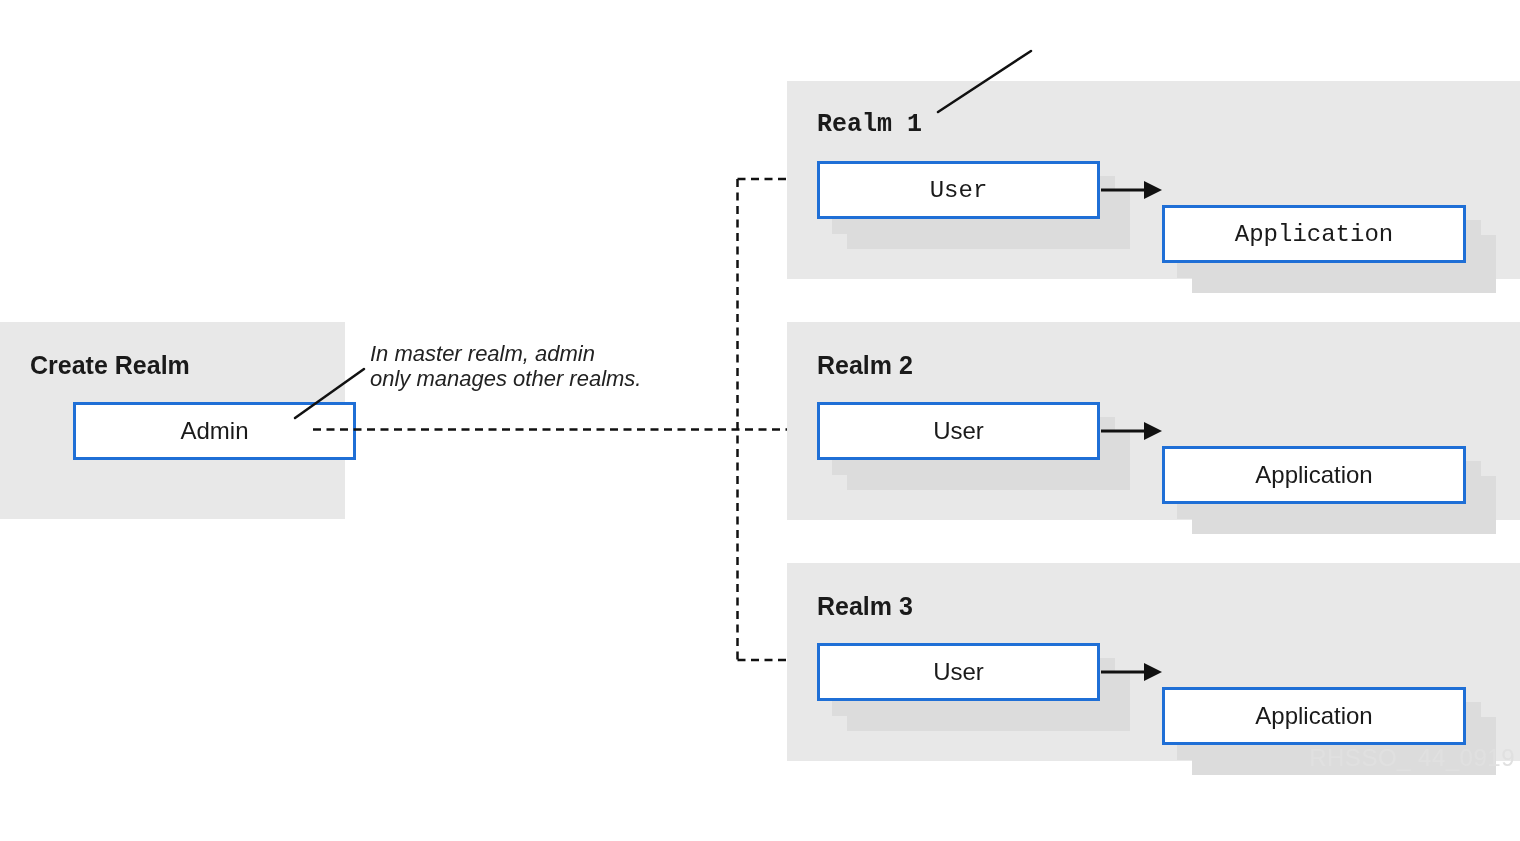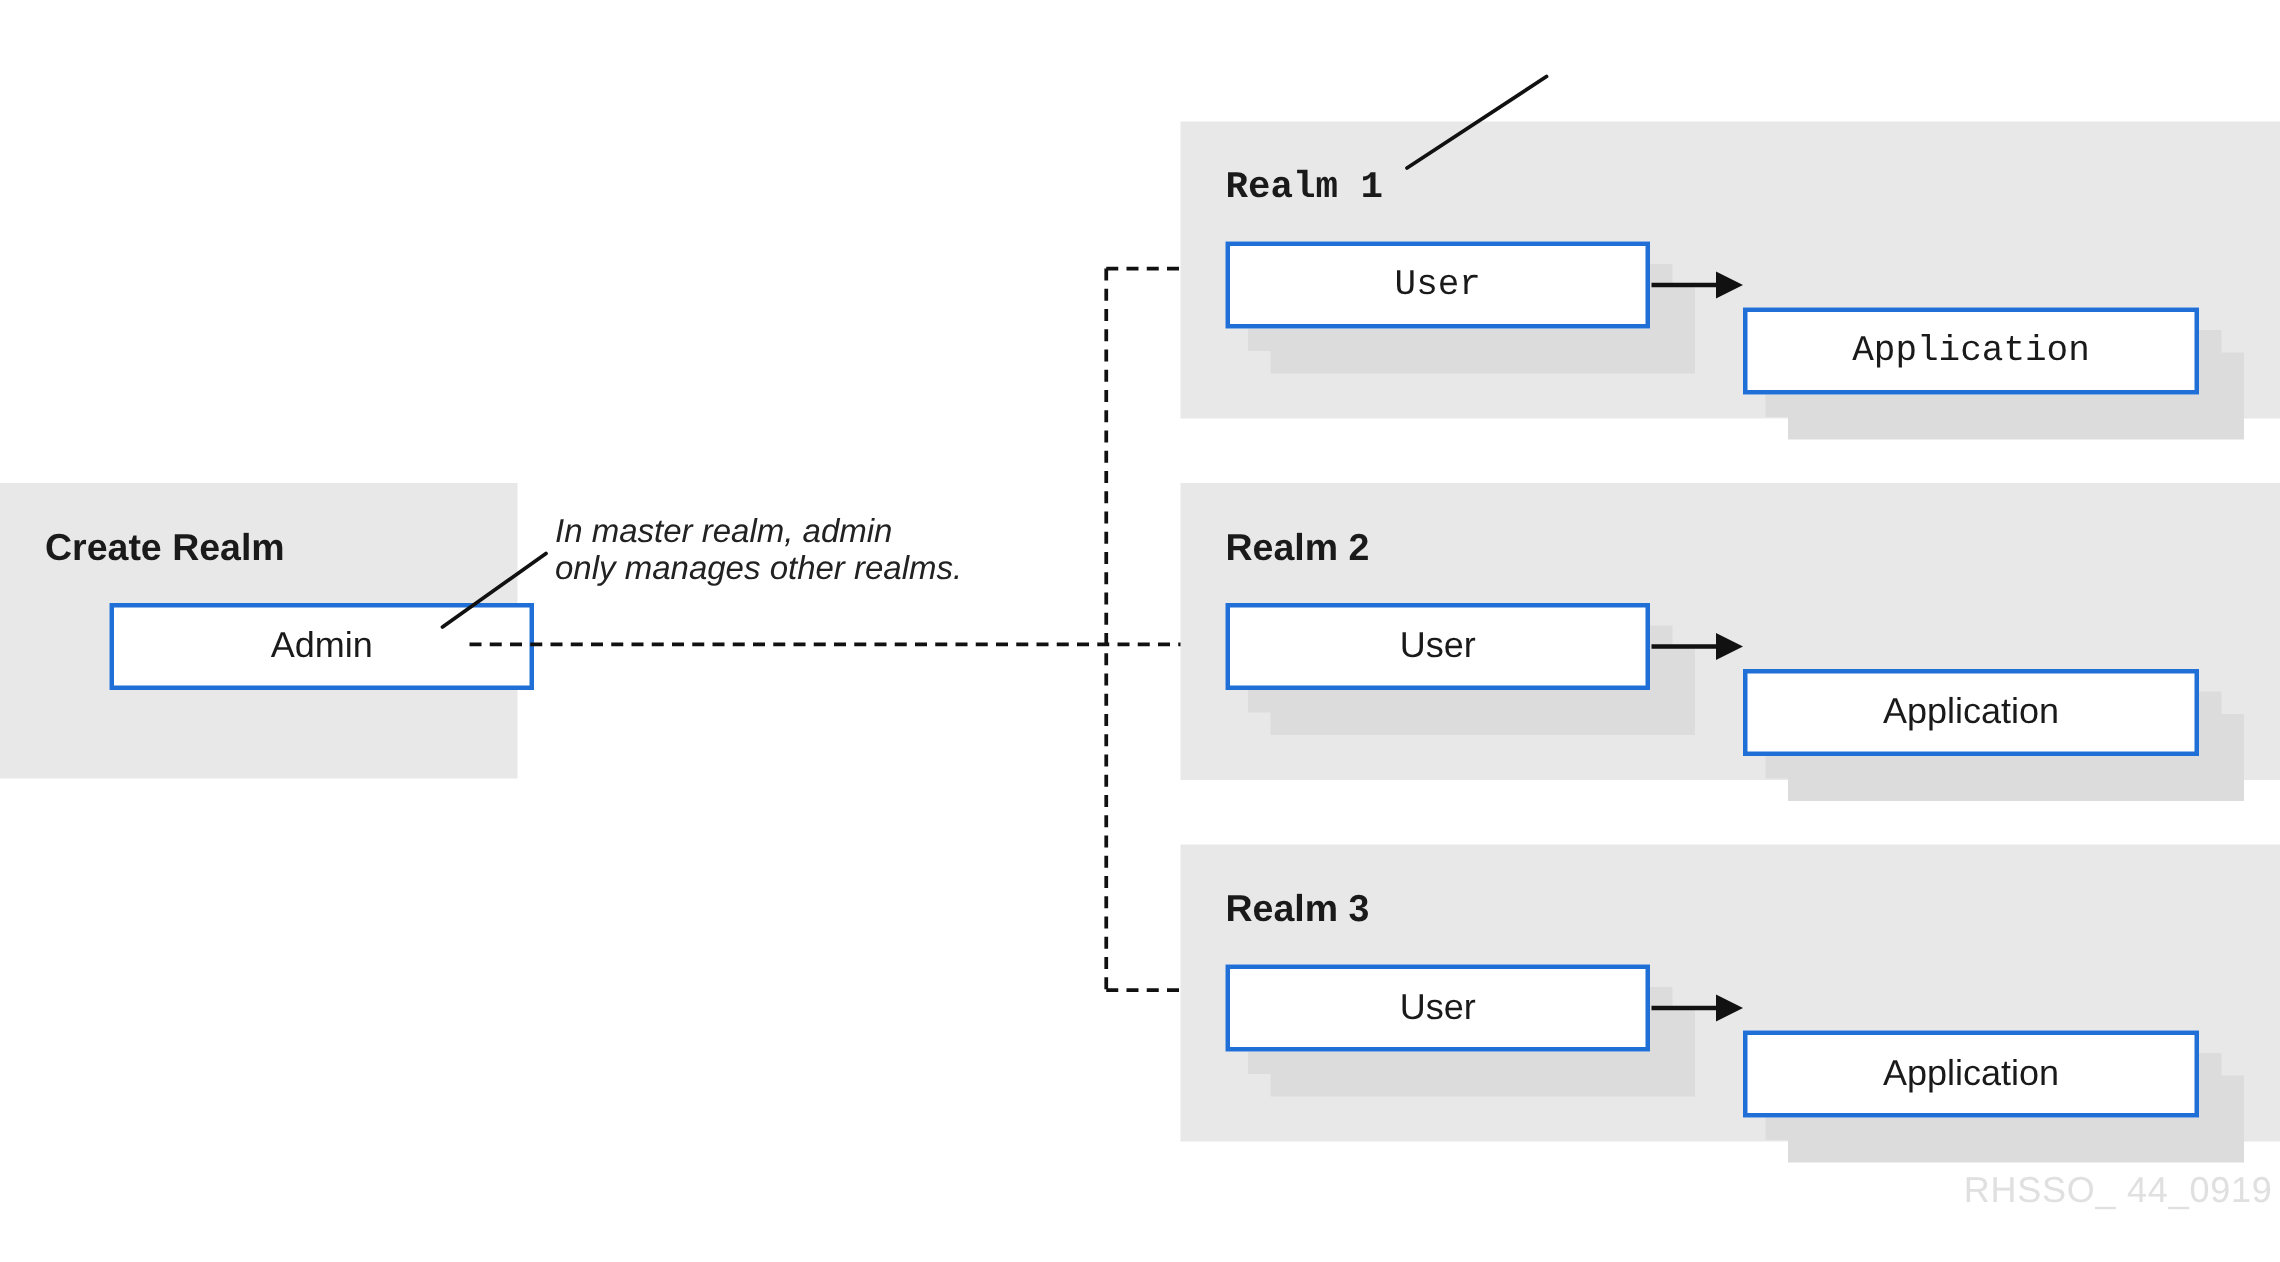--- a/index.html
+++ b/index.html
@@ -83,21 +83,21 @@
     color: #222222;
     line-height: 25px;
     white-space: nowrap;
     z-index: 6;
   }
   .ann-top  { left: 1040px; top: 40px; }
   .ann-left { left: 370px;  top: 341px; }
   .watermark {
     position: absolute;
     right: 5px;
-    top: 780px;
+    top: 744px;
     font-size: 24px;
     letter-spacing: 0.5px;
     color: #e0e0e0;
     white-space: nowrap;
   }
 </style>
 </head>
 <body>
 
 <div class="canvas">

